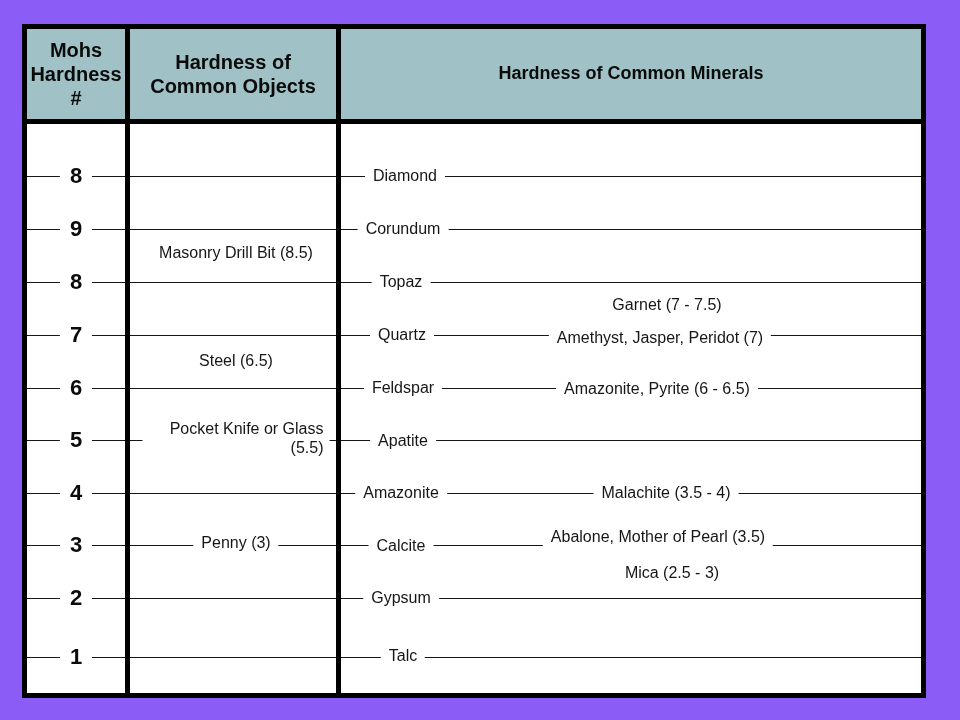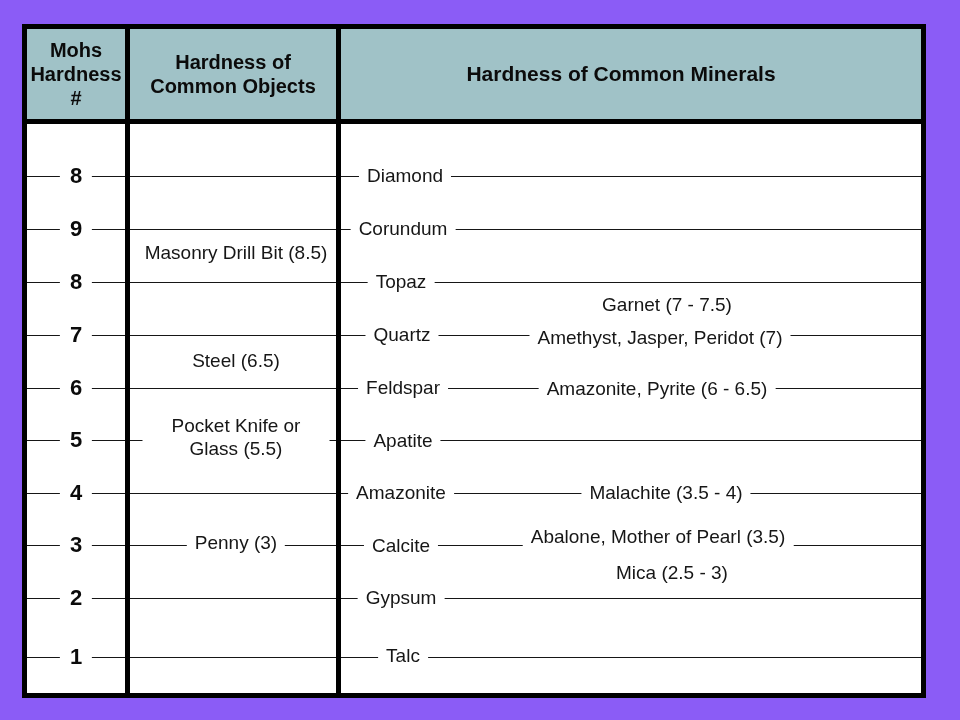--- a/index.html
+++ b/index.html
@@ -35,58 +35,59 @@
     display: flex; align-items: center; justify-content: center;
     text-align: center;
     font-weight: bold;
     font-size: 20px;
     line-height: 1.2;
     color: #0b0b0b;
     z-index: 2;
   }
   .hc1 { left: 27px;  width: 98px; }
   .hc2 { left: 130px; width: 206px; }
-  .hc3 { left: 331px; width: 580px; font-size: 21px; }
+  .hc3 { left: 341px; width: 580px; font-size: 18px; }
   .hc2 span { display: inline-block; max-width: 180px; }
   .vdiv {
     position: absolute;
     top: 29px; height: 664px;
     width: 5px;
     background: #000000;
     z-index: 4;
   }
   .hline {
     position: absolute;
     left: 27px; width: 894px;
     height: 0;
     border-top: 1.5px solid #161616;
     z-index: 2;
   }
   .lbl {
     position: absolute;
     transform: translate(-50%, -50%);
     background: #ffffff;
     white-space: nowrap;
-    font-size: 19px;
+    font-size: 16px;
     line-height: 1.2;
     padding: 1px 8px;
     color: #161616;
     z-index: 3;
     text-align: center;
   }
   .num {
     font-weight: bold;
     font-size: 22px;
     padding: 1px 10px;
     color: #0b0b0b;
   }
   .wrap2 {
     white-space: normal;
     width: 175px;
     padding: 2px 6px;
+    text-align: right;
   }
 </style>
 </head>
 <body>
 
 <div class="stage">
 
   <div class="table-frame"></div>
 
   <div class="header-band"></div>

